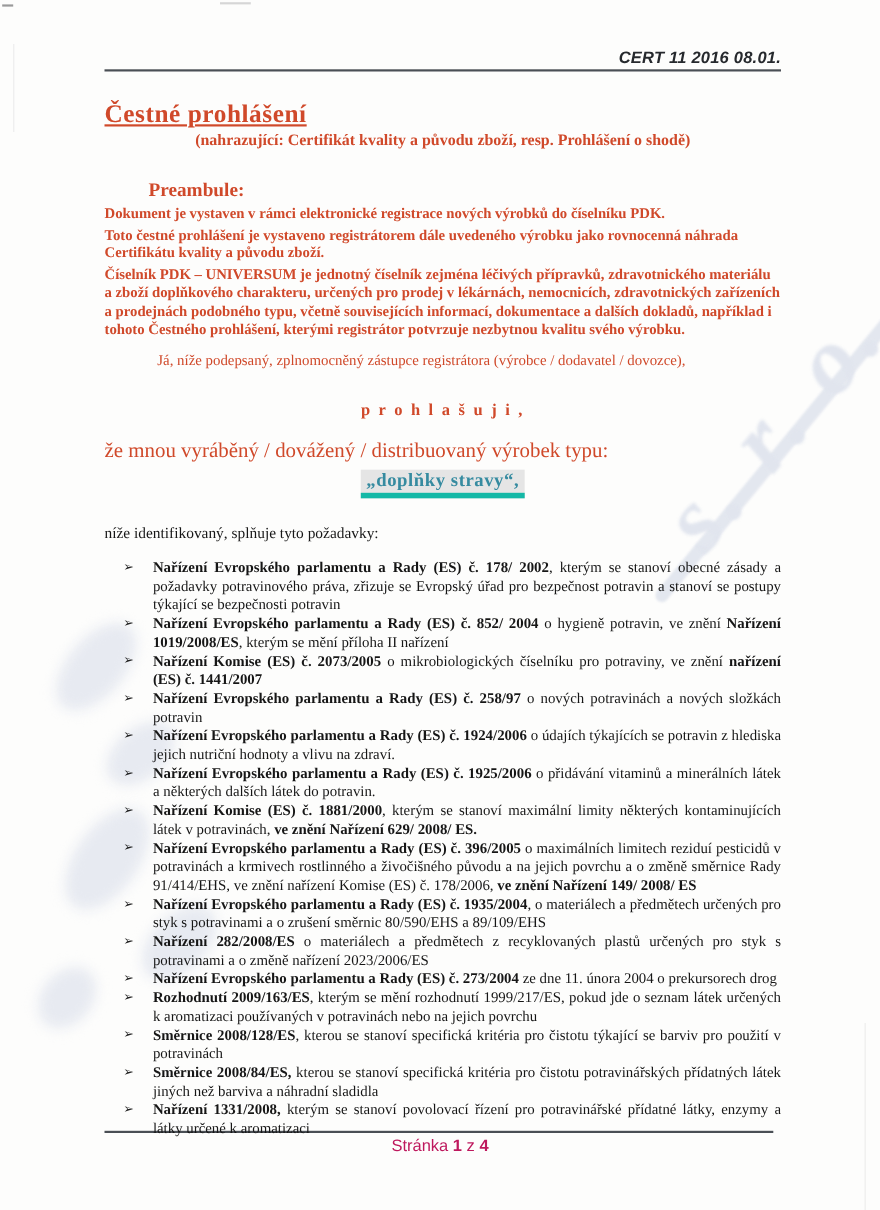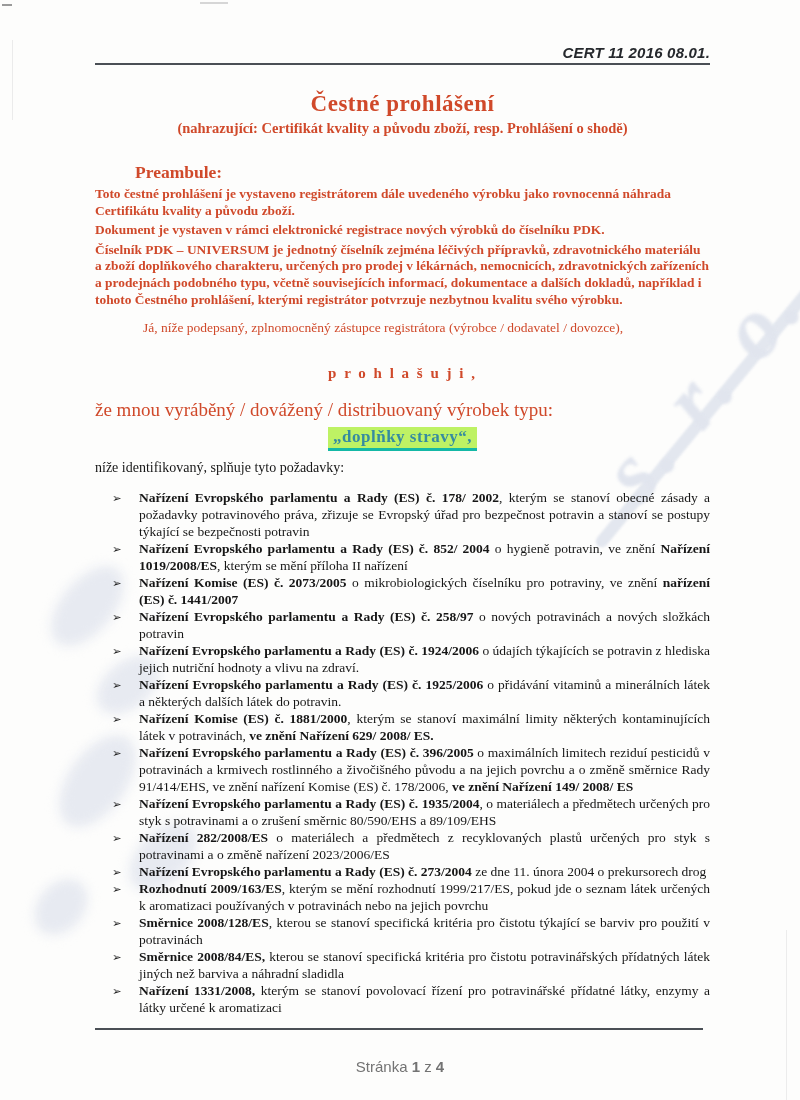--- a/index.html
+++ b/index.html
@@ -32,47 +32,47 @@
   .wm-b5{left:30px;top:884px;width:62px;height:46px;transform:rotate(-50deg);}
   
   .content{position:relative;z-index:2;padding:0 90px 0 95px;}
   .doc-code{
     padding-top:44px;text-align:right;
     font-family:"Liberation Sans", sans-serif;font-style:italic;font-weight:bold;
     font-size:15px;color:#26292d;letter-spacing:0.2px;
   }
   .header-rule{border:0;border-top:2px solid #4a4f55;margin:2px 0 0 0;}
   .title{
-    margin-top:26px;text-align:center;font-size:23px;font-weight:bold;
-    color:#d0492a;letter-spacing:0.5px;
+    margin-top:26px;font-size:23px;font-weight:bold;
+    color:#d0492a;letter-spacing:0.5px;text-decoration:underline;
   }
   .subtitle{margin-top:3px;text-align:center;font-size:14.5px;font-weight:bold;color:#d0492a;}
   .preamble-heading{margin-top:25px;font-size:17.5px;font-weight:bold;color:#d0492a;margin-left:40px;}
   .preamble-par{margin:3px 0 0 0;font-size:13.4px;font-weight:bold;line-height:16.6px;color:#d0492a;}
   .intro-line{margin-top:12px;font-size:13.5px;color:#d0492a;text-indent:48px;}
   .verb-line{margin-top:29px;text-align:center;font-size:15px;font-weight:bold;letter-spacing:2px;color:#d0492a;}
   .product-line{margin-top:17px;font-size:19px;color:#d0492a;}
   .highlight-row{margin-top:6px;text-align:center;}
   .highlight{
-    display:inline-block;background:#bef264;color:#368ba0;font-weight:bold;font-size:17px;
-    padding:0 5px 1px 5px;border-bottom:3px solid #14b8a6;letter-spacing:0.5px;
+    display:inline-block;background:#e5e5e5;color:#368ba0;font-weight:bold;font-size:17px;
+    padding:0 5px 1px 5px;border-bottom:5px solid #14b8a6;letter-spacing:0.5px;
   }
-  .req-intro{margin-top:9px;font-size:14px;color:#161616;}
+  .req-intro{margin-top:25px;font-size:14px;color:#161616;}
   .req-list{list-style:none;margin:13px 0 0 0;padding:0;}
   .req-list li{
     position:relative;padding-left:44px;text-align:justify;
     font-size:13.5px;line-height:17px;color:#161616;
   }
   .bullet{position:absolute;left:17px;top:1px;font-size:11.5px;color:#222;}
   .b{font-weight:bold;}
   
   .footer-rule{position:absolute;left:95px;right:97px;top:1028px;border:0;border-top:2px solid #4a4f55;margin:0;}
   .footer-text{
-    position:absolute;top:1058px;left:0;width:100%;text-align:center;z-index:2;
-    font-family:"Liberation Sans", sans-serif;font-size:15px;color:#737373;white-space:pre;
+    position:absolute;top:1033px;left:0;width:100%;text-align:center;z-index:2;
+    font-family:"Liberation Sans", sans-serif;font-size:15px;color:#be185d;white-space:pre;
   }
 </style>
 </head>
 <body>
 
 <div class="page">
 
   <div class="corner-dash"></div>
   <div class="top-dash"></div>
   <div class="left-edge"></div>
@@ -89,22 +89,22 @@
   </div>
 
   <div class="content">
     <div class="doc-code">CERT 11 2016 08.01.</div>
     <hr class="header-rule">
 
     <div class="title">Čestné prohlášení</div>
     <div class="subtitle">(nahrazující: Certifikát kvality a původu zboží, resp. Prohlášení o shodě)</div>
 
     <div class="preamble-heading">Preambule:</div>
+    <p class="preamble-par">Dokument je vystaven v rámci elektronické registrace nových výrobků do číselníku PDK.</p>
     <p class="preamble-par">Toto čestné prohlášení je vystaveno registrátorem dále uvedeného výrobku jako rovnocenná náhrada Certifikátu kvality a původu zboží.</p>
-    <p class="preamble-par">Dokument je vystaven v rámci elektronické registrace nových výrobků do číselníku PDK.</p>
     <p class="preamble-par">Číselník PDK – UNIVERSUM je jednotný číselník zejména léčivých přípravků, zdravotnického materiálu a zboží doplňkového charakteru, určených pro prodej v lékárnách, nemocnicích, zdravotnických zařízeních a prodejnách podobného typu, včetně souvisejících informací, dokumentace a dalších dokladů, například i tohoto Čestného prohlášení, kterými registrátor potvrzuje nezbytnou kvalitu svého výrobku.</p>
 
     <div class="intro-line">Já, níže podepsaný, zplnomocněný zástupce registrátora (výrobce / dodavatel / dovozce),</div>
     <div class="verb-line">p r o h l a š u j i ,</div>
     <div class="product-line">že mnou vyráběný / dovážený  / distribuovaný výrobek typu:</div>
 
     <div class="highlight-row">
       <span class="highlight">„doplňky stravy“,</span>
     </div>
 

